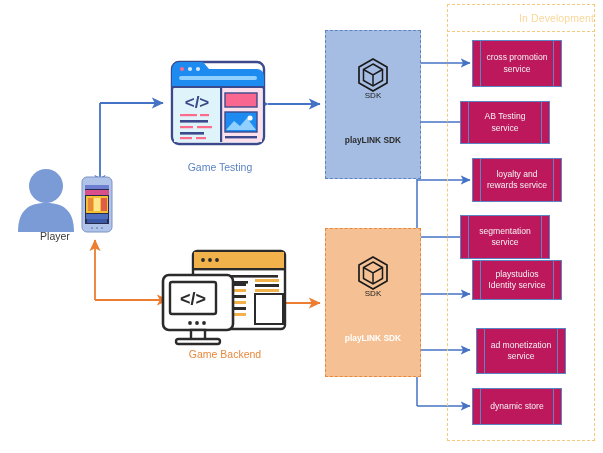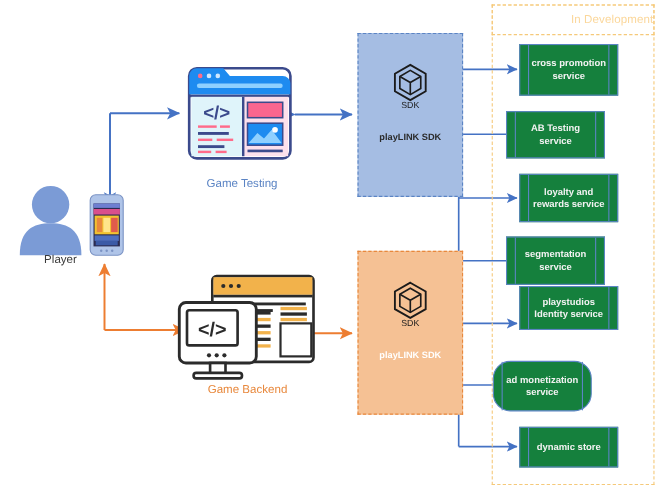--- a/index.html
+++ b/index.html
@@ -10,37 +10,37 @@
 
   
   #indev-box{left:447px;top:4px;width:148px;height:437px;
     border:1.6px dashed #F5C97A;box-sizing:border-box;background:transparent;}
   #indev-header{left:447px;top:4px;width:148px;height:28px;
     border:1.6px dashed #F5C97A;box-sizing:border-box;
     display:flex;align-items:center;justify-content:flex-end;}
   #indev-header span{color:#FBD79B;font-size:10.5px;letter-spacing:.1px;}
 
   
-  .svc{width:90px;background:#15803d;border:1.4px solid #5B84C4;
+  .svc{width:90px;background:#be185d;border:1.4px solid #5B84C4;
        box-sizing:border-box;display:flex;align-items:center;justify-content:center;
-       text-align:center;color:#F2F2F2;font-size:8.6px;line-height:11.4px;font-weight:bold;}
+       text-align:center;color:#F2F2F2;font-size:8.6px;line-height:11.4px;}
   .svc .inner{position:relative;z-index:2;padding:0 9px;}
   .svc::before,.svc::after{content:"";position:absolute;top:0;bottom:0;width:1.2px;
        background:#5B84C4;z-index:1;}
   .svc::before{left:7px;} .svc::after{right:7px;}
 
   
   .sdkbox{width:96px;box-sizing:border-box;
      display:flex;flex-direction:column;align-items:center;}
   #sdk-frontend{left:325px;top:30px;height:149px;background:#A5BDE3;
      border:1.4px dashed #5B84C4;}
   #sdk-backend{left:325px;top:228px;height:149px;background:#F5C194;
      border:1.4px dashed #E8883C;}
   .sdk-icon{margin-top:26px;}
-  .sdk-label{margin-top:20px;font-size:8.4px;color:#2b2b2b;font-weight:bold;}
+  .sdk-label{margin-top:36px;font-size:8.4px;color:#2b2b2b;font-weight:bold;}
   #sdk-backend .sdk-label{color:#ffffff;}
 
   
   .cap{font-size:10.5px;text-align:center;}
   #cap-frontend{left:160px;top:161px;width:120px;color:#5B84C4;}
   #cap-backend{left:160px;top:348px;width:130px;color:#E8883C;}
   #cap-player{left:18px;top:230px;width:74px;color:#3a3a3a;font-size:10.5px;text-align:center;}
 
   svg{display:block;overflow:visible;}
 </style>
@@ -189,21 +189,21 @@
   </div>
 <div class="abs svc" style="left:472px;top:158px;height:44px;">
   <span class="inner">loyalty and rewards service</span>
   </div>
 <div class="abs svc" style="left:460px;top:215px;height:44px;align-items:center;">
   <span class="inner">segmentation service</span>
   </div>
 <div class="abs svc" style="left:472px;top:260px;height:40px;">
   <span class="inner">playstudios Identity service</span>
   </div>
-<div class="abs svc" style="left:448px;top:328px;height:46px;border-radius:16px;">
+<div class="abs svc" style="left:476px;top:328px;height:46px;">
   <span class="inner">ad monetization service</span>
   </div>
 <div class="abs svc" style="left:472px;top:388px;height:37px;">
   <span class="inner">dynamic store</span>
   </div>
 
 <div class="abs sdkbox" id="sdk-frontend">
   <span class="sdk-icon">
     <svg width="34" height="42" viewBox="0 0 34 42">
       <path d="M17,2 L31,10 L31,26 L17,34 L3,26 L3,10 Z" fill="none" stroke="#1b1b1b" stroke-width="1.7"></path>

